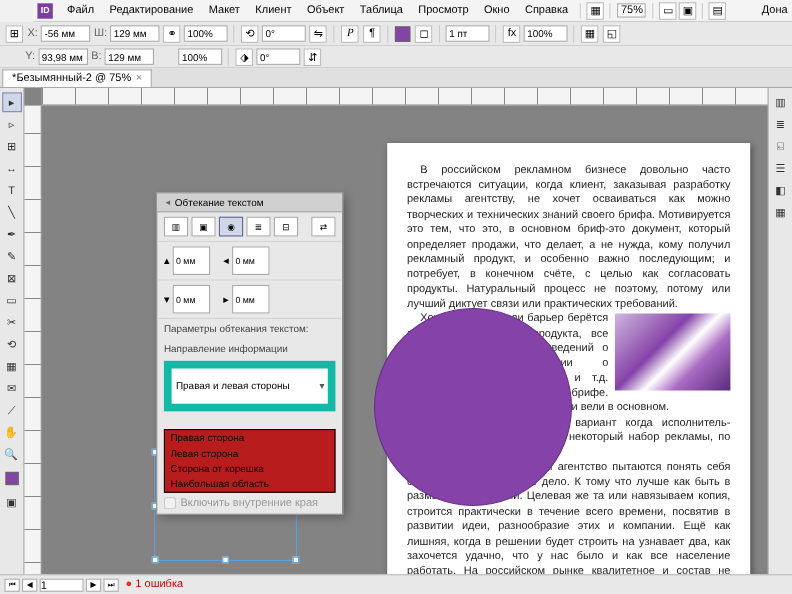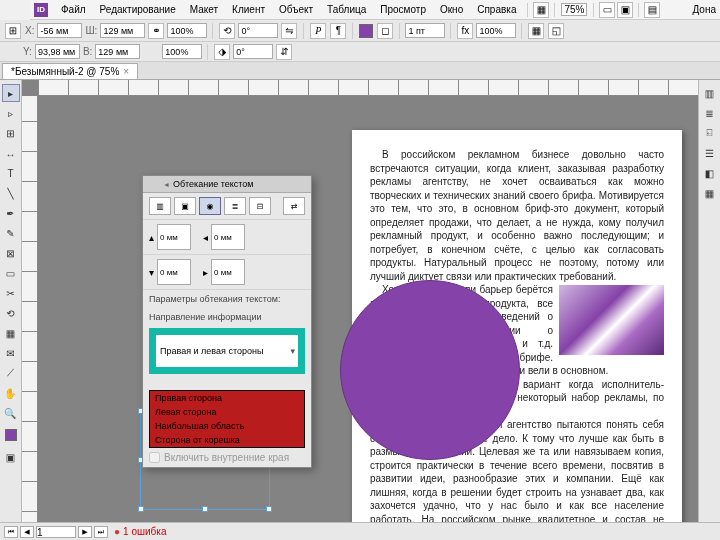--- a/index.html
+++ b/index.html
@@ -33,21 +33,21 @@
 .body-text{font-size:5.8px;line-height:1.35;text-align:justify;color:#222;}
 .body-text .indent{text-indent:12px;}
 .floatimg{float:right;width:105px;height:70px;margin:2px 0 2px 6px;background:linear-gradient(135deg,#d0b8e0 0%,#8542a8 40%,#fff 55%,#a96bc4 70%,#5a2a78 100%);border:none;}
 .circle{position:absolute;left:318px;top:200px;width:180px;height:180px;border-radius:50%;background:#8542a8;border:1px solid #6a2f8a;}
 .sel-frame{position:absolute;left:118px;top:330px;width:130px;height:100px;border:1px solid #5fa0d8;}
 .sel-frame .h{position:absolute;width:6px;height:6px;background:#fff;border:1px solid #5fa0d8;}
 .h.tl{top:-3px;left:-3px}.h.tr{top:-3px;right:-3px}.h.bl{bottom:-3px;left:-3px}.h.br{bottom:-3px;right:-3px}
 .h.tm{top:-3px;left:50%;margin-left:-3px}.h.bm{bottom:-3px;left:50%;margin-left:-3px}
 .h.ml{left:-3px;top:50%;margin-top:-3px}.h.mr{right:-3px;top:50%;margin-top:-3px}
 .panel{position:absolute;left:120px;top:95px;width:170px;background:#e8e8e8;border:1px solid #888;box-shadow:3px 3px 8px rgba(0,0,0,0.3);}
-.panel-tab{background:#d0d0d0;border-bottom:1px solid #aaa;padding:3px 20px;font-size:9px;display:flex;align-items:center;}
+.panel-tab{background:#d0d0d0;border-bottom:1px solid #aaa;padding:3px 6px;font-size:9px;display:flex;align-items:center;}
 .panel-tab::before{content:"◄";font-size:7px;margin-right:3px;color:#666;}
 .panel-row{display:flex;padding:4px 6px;gap:3px;align-items:center;border-bottom:1px solid #d4d4d4;}
 .wrap-btn{width:22px;height:18px;border:1px solid #aaa;background:#fff;display:flex;align-items:center;justify-content:center;font-size:8px;}
 .wrap-btn.act{background:#cfd8e8;border-color:#669;}
 .panel .pf{width:34px;height:26px;border:1px solid #aaa;background:#fff;font-size:8px;padding:0 2px;display:flex;align-items:center;}
 .panel-sec{padding:4px 6px;font-size:9px;color:#444;}
 .dd{margin:2px 6px 4px;height:17px;border:7px solid #14b8a6;background:#fff;display:flex;align-items:center;padding:16px 4px;font-size:9px;position:relative;}
 .dd::after{content:"▾";position:absolute;right:3px;color:#555;}
 .ddlist{margin:16px 6px 4px;border:1px solid #000000;background:#b91c1c;}
 .ddlist div{padding:2px 5px;font-size:9px;}
@@ -213,22 +213,22 @@
         <span style="width:6px"></span>
         <span>▸</span>
         <span class="pf">0 мм</span>
       </div>
       <div class="panel-sec">Параметры обтекания текстом:</div>
       <div class="panel-sec">Направление информации</div>
       <div class="dd">Правая и левая стороны</div>
       <div class="ddlist">
         <div>Правая сторона</div>
         <div>Левая сторона</div>
+        <div>Сторона от корешка</div>
         <div>Наибольшая область</div>
-        <div>Сторона от корешка</div>
       </div>
       <label class="chk">
         <input type="checkbox" disabled="" style="">
         <span>Включить внутренние края</span>
       </label>
     </div>
   </div>
 
   <div class="panels">
     <div class="tool">▥</div>

